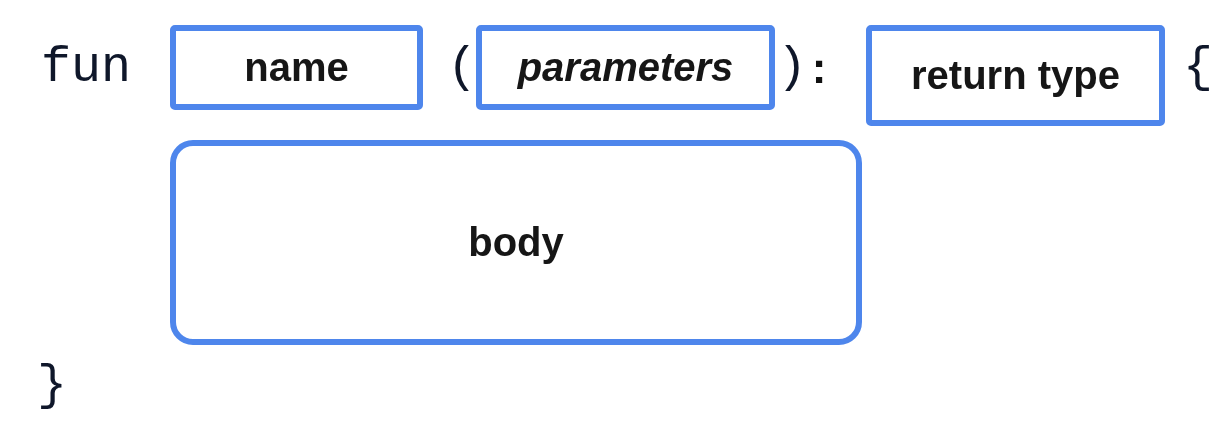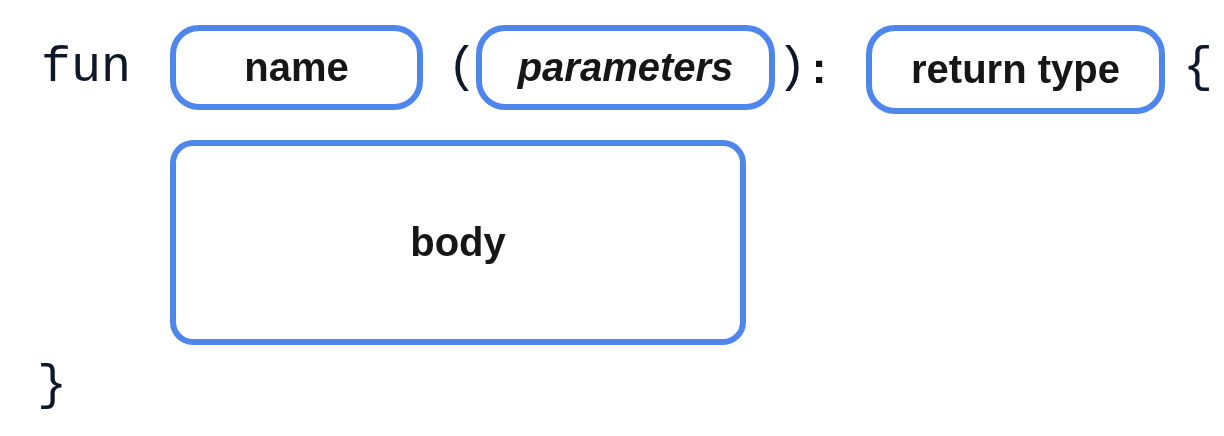--- a/index.html
+++ b/index.html
@@ -22,21 +22,21 @@
     font-weight: 400;
     color: #0f172a;
     display: flex;
     align-items: center;
     justify-content: center;
   }
   .row1 { top: 25px; height: 85px; }
   .slot {
     box-sizing: border-box;
     border: 6px solid #4E86EC;
-    border-radius: 29px;
+    border-radius: 5px;
     background: #ffffff;
     display: flex;
     align-items: center;
     justify-content: center;
   }
   .slot-label {
     font-family: "Liberation Sans", sans-serif;
     font-weight: 700;
     font-size: 40px;
     color: #161616;
@@ -51,23 +51,23 @@
     display: flex;
     align-items: center;
     justify-content: center;
   }
   #kw-fun        { left: 36px;   width: 100px; }
   #box-name      { left: 170px;  top: 25px;  width: 253px; height: 85px; }
   #open-paren    { left: 448px;  width: 28px; }
   #box-params    { left: 476px;  top: 25px;  width: 299px; height: 85px; font-style: italic; }
   #close-paren   { left: 781px;  width: 22px; }
   #colon         { left: 808px;  width: 22px; top: 25px; height: 85px; }
-  #box-return    { left: 866px;  top: 25px;  width: 299px; height: 89px; justify-content: center; }
+  #box-return    { left: 866px;  top: 25px;  width: 299px; height: 101px; justify-content: center; }
   #open-brace    { left: 1186px; width: 24px; }
-  #box-body      { left: 170px;  top: 140px; width: 576px; height: 205px; border-radius: 23px; align-items: center; }
+  #box-body      { left: 170px;  top: 140px; width: 692px; height: 205px; border-radius: 23px; align-items: center; }
   #close-brace   { left: 38px;   top: 352px; width: 28px; height: 66px; }
 </style>
 </head>
 <body>
 
 <div class="canvas">
 
   <span id="kw-fun" class="abs row1 code">fun</span>
 
   <div id="box-name" class="abs slot">

